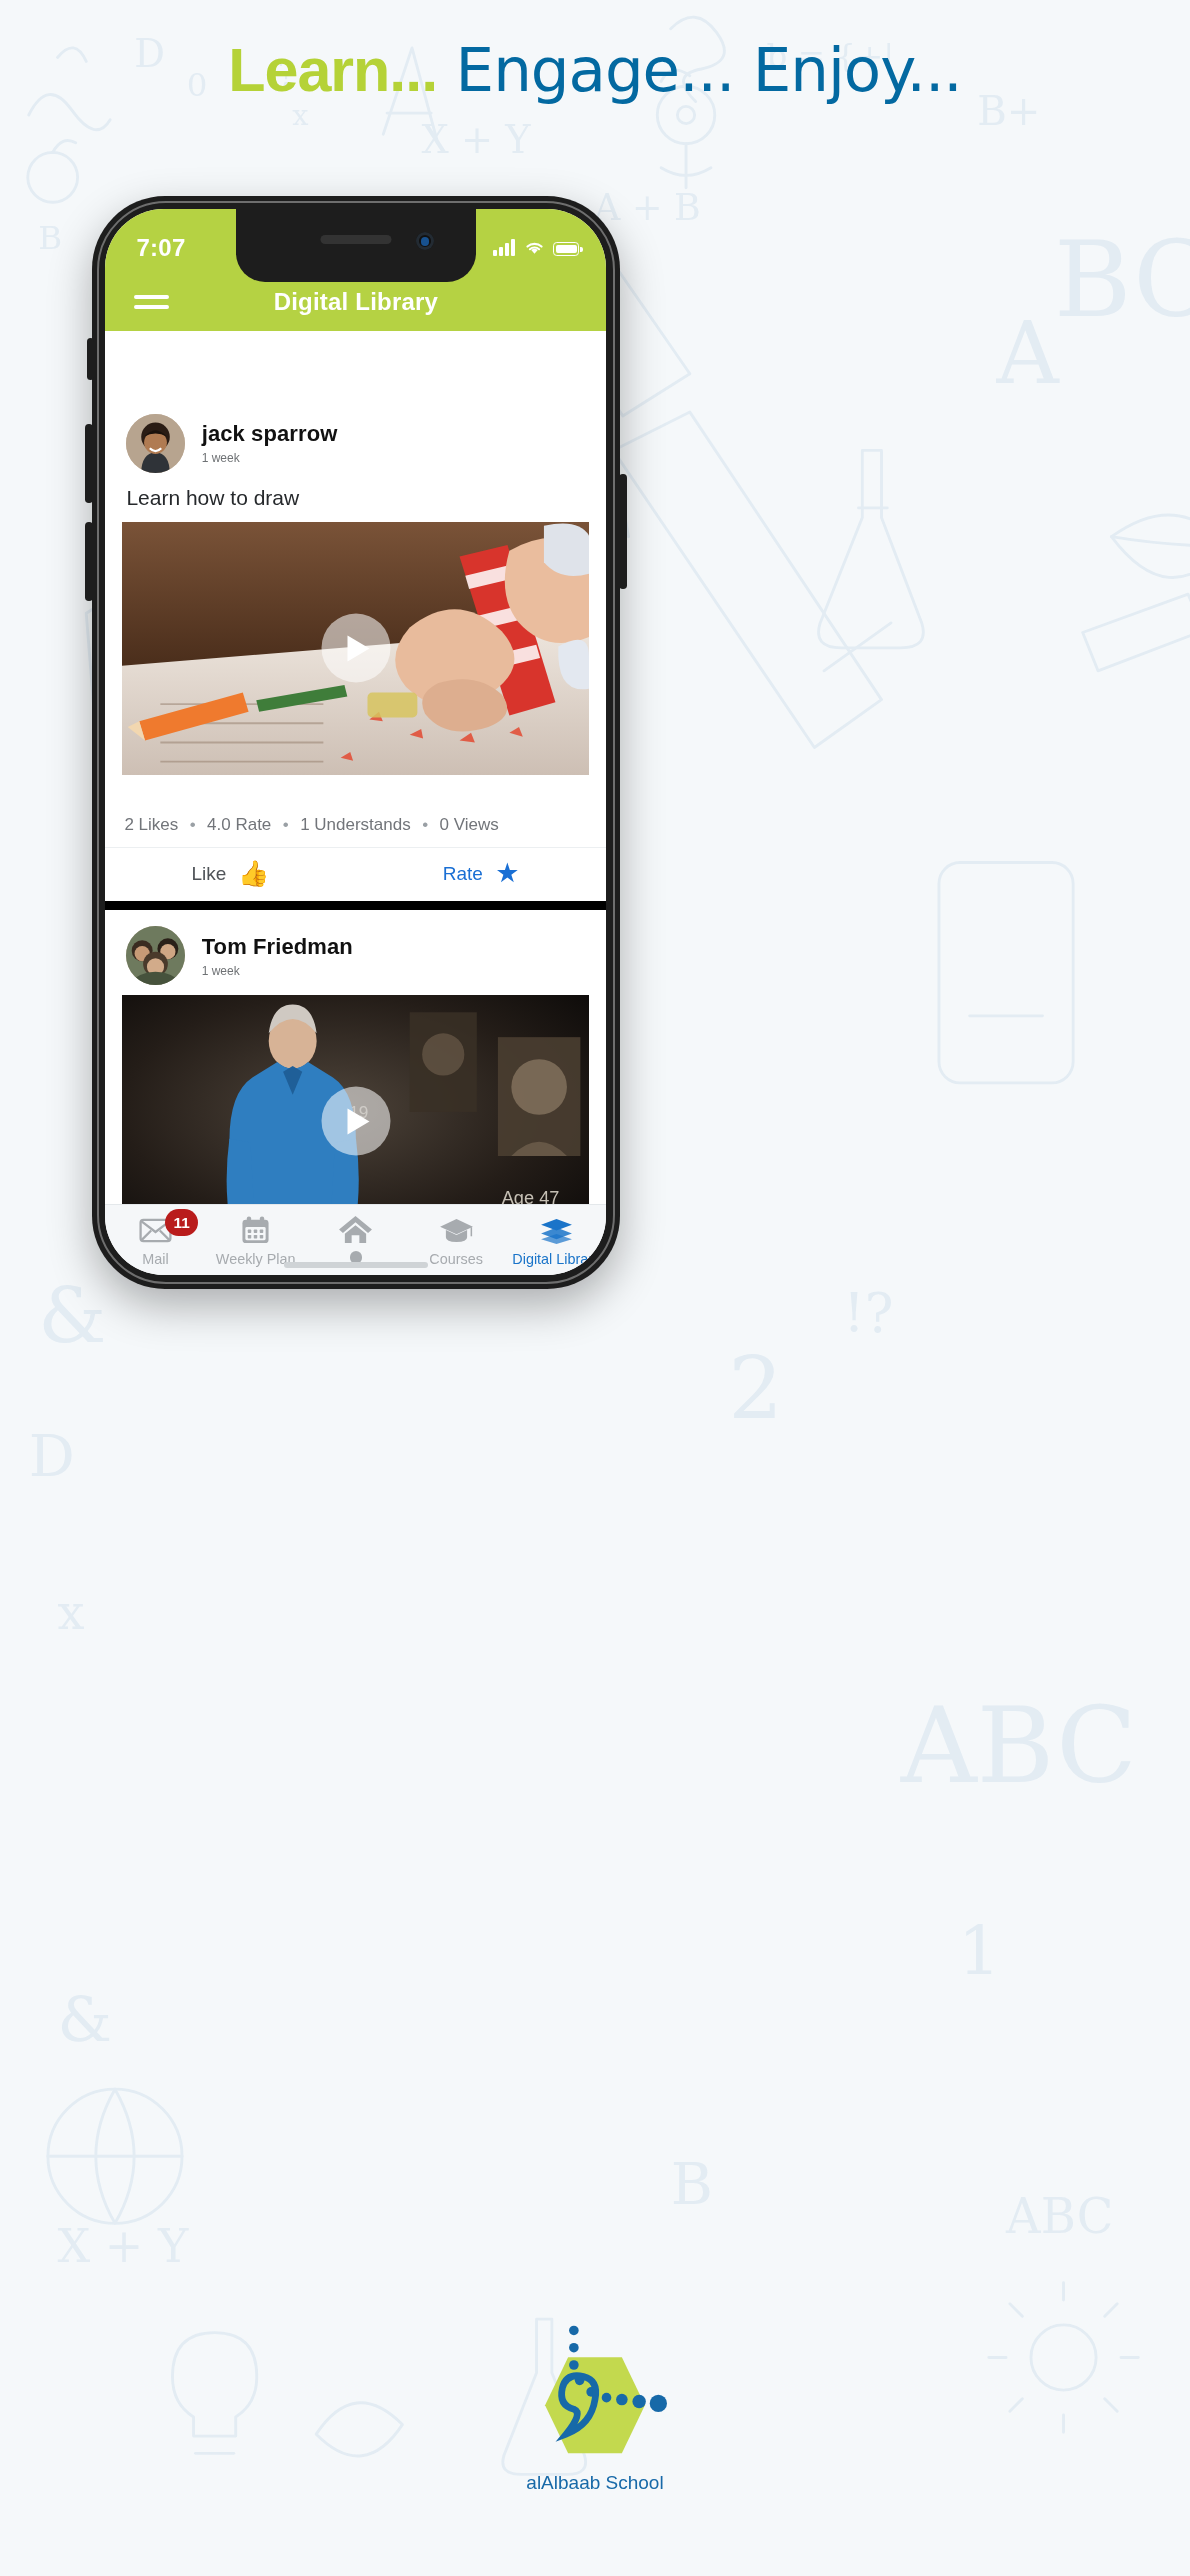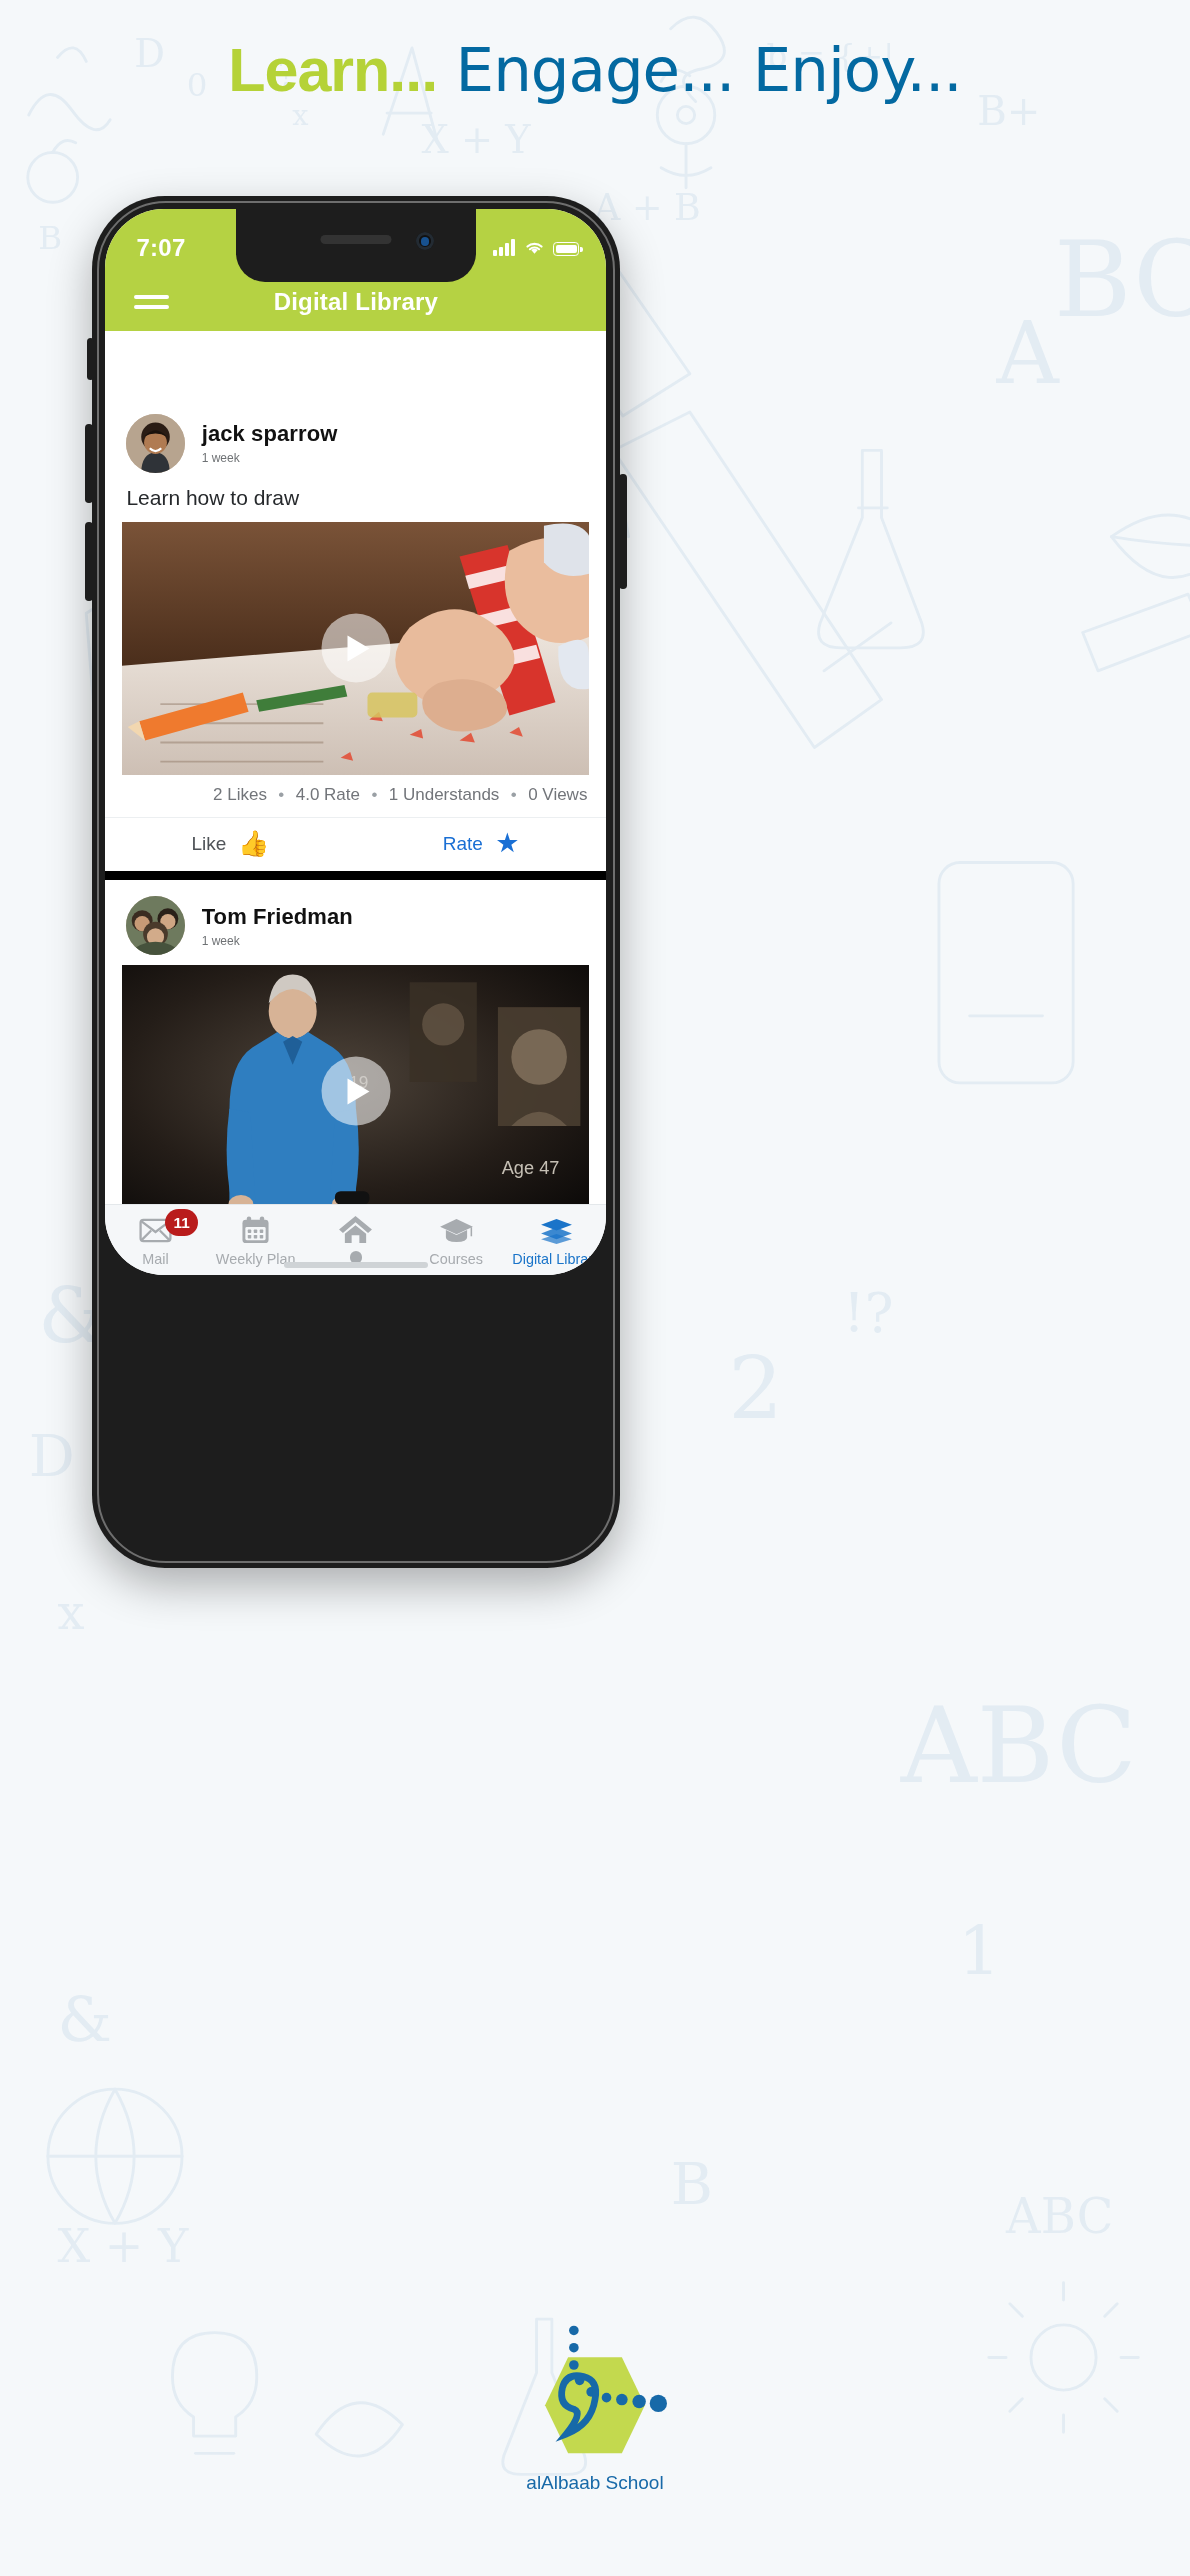--- a/index.html
+++ b/index.html
@@ -21,21 +21,21 @@
     text-align: center;
     font-size: 61px; line-height: 1.05; letter-spacing: -1px;
     white-space: nowrap;
   }
   .hl-green { color: #b5d237; font-weight: 700; }
   .hl-teal  { color: #0369a1; font-weight: 400; font-family: "DejaVu Sans", sans-serif; }
 
   
   #phone {
     position: absolute; left: 92px; top: 196px;
-    width: 528px; height: 1372px;
+    width: 528px; height: 1093px;
     border-radius: 73px;
     background: #1d1d1d;
     box-shadow: 0 17px 44px rgba(0,0,0,.30);
     padding: 13.4px;
   }
   #phone::before{
     content:""; position:absolute; inset:4.8px; border-radius:69px;
     border:2.9px solid #6e6e6e; pointer-events:none;
   }
   .side-btn { position:absolute; background:#1d1d1d; border-radius:3.8px; }
@@ -137,21 +137,21 @@
     width:69px; height:69px; border-radius:50%;
     background:rgba(255,255,255,.55);
     display:flex; align-items:center; justify-content:center; z-index:3;
   }
   .play::after{
     content:""; width:0; height:0; margin-left:5.8px;
     border-left:22px solid #fff;
     border-top:13.4px solid transparent; border-bottom:13.4px solid transparent;
   }
   .stats{
-    text-align:right; padding:10.5px 19px 11.5px; font-size:17px; color:#72757a;
+    text-align:left; padding:10.5px 19px 11.5px; font-size:17px; color:#72757a;margin-top:30px;
   }
   .stats .dot{ padding:0 6.7px; color:#9aa0a5; }
   .actions{
     display:flex; border-top:1px solid #eceff1; padding:12.5px 0 14.4px;
   }
   .act{ flex:1; display:flex; align-items:center; justify-content:center; gap:12.5px; }
   .act .lbl{ font-size:19px; color:#4f5358; }
   .act.rate .lbl{ color:#1a6fd4; }
   .thumb-icon{ font-size:25px; color:#4f5358; line-height:1; }
   .star-icon{ font-size:27px; color:#1a6fd4; line-height:1; }

